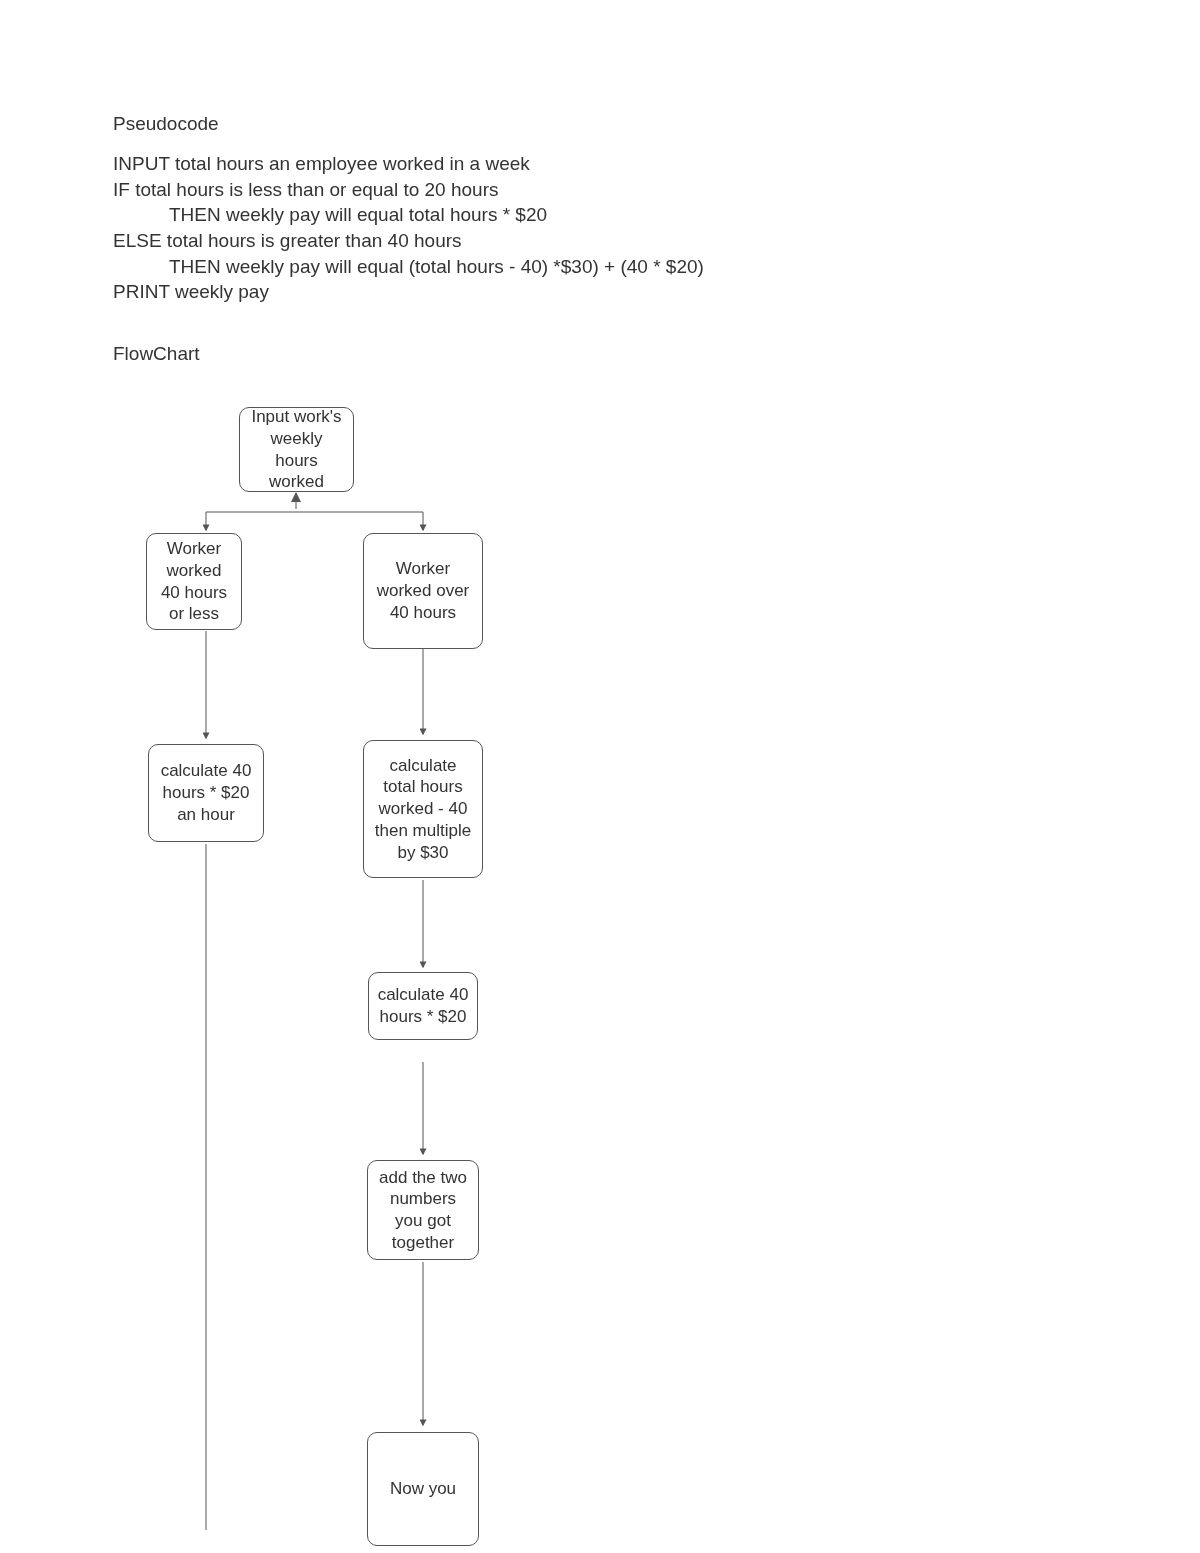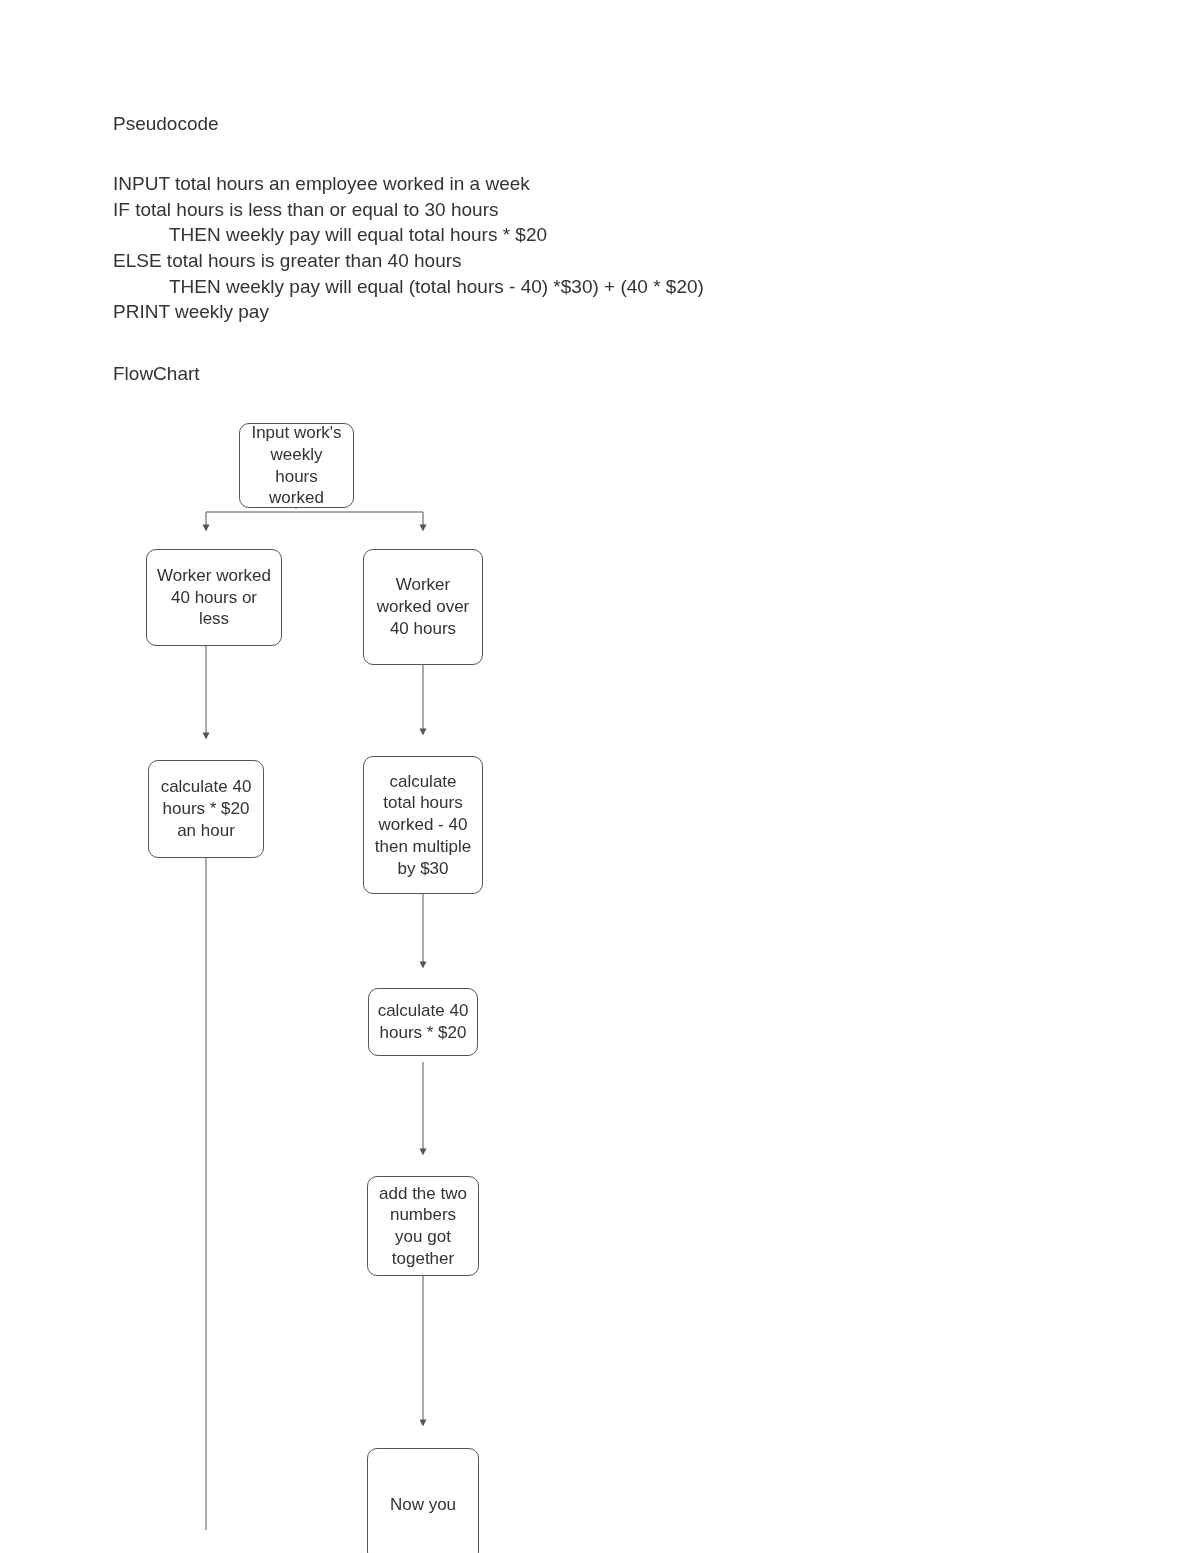--- a/index.html
+++ b/index.html
@@ -12,21 +12,21 @@
       position: relative;
     }
     .content {
       position: absolute;
       left: 113px;
       top: 113px;
     }
     .heading1 {
       font-size: 19px;
       color: #333;
-      margin-bottom: 36px;
+      margin-bottom: 16px;
     }
     .pseudo-line {
       font-size: 19px;
       color: #333;
       line-height: 1.35;
     }
     .indent {
       padding-left: 56px;
     }
     .heading2 {
@@ -48,38 +48,37 @@
       background: #fff;
       text-align: center;
       display: flex;
       align-items: center;
       justify-content: center;
       font-size: 17px;
       color: #333;
       line-height: 1.28;
       padding: 8px;
       box-sizing: border-box;
-      margin-top: 16px;
     }
     svg.connectors {
       position: absolute;
       left: 0;
       top: 0;
       width: 1200px;
       height: 1553px;
       pointer-events: none;
     }
   </style>
 </head>
 <body>
 
 <div class="content">
   <div class="heading1">Pseudocode</div>
   <div class="pseudo-line">INPUT total hours an employee worked in a week</div>
-  <div class="pseudo-line">IF total hours is less than or equal to 30 hours</div>
+  <div class="pseudo-line">IF total hours is less than or equal to 20 hours</div>
   <div class="pseudo-line indent">THEN weekly pay will equal total hours * $20</div>
   <div class="pseudo-line">ELSE total hours is greater than 40 hours</div>
   <div class="pseudo-line indent">THEN weekly pay will equal (total hours - 40) *$30) + (40 * $20)</div>
   <div class="pseudo-line">PRINT weekly pay</div>
   <div class="heading2">FlowChart</div>
 </div>
 
 <div class="flowchart">
 
   <svg class="connectors">
@@ -109,21 +108,21 @@
 
     <line x1="423" y1="1062" x2="423" y2="1154" stroke="#555" stroke-width="1" marker-end="url(#arrow)"></line>
 
     <line x1="423" y1="1262" x2="423" y2="1425" stroke="#555" stroke-width="1" marker-end="url(#arrow)"></line>
   </svg>
 
   <div class="box" style="left:239px; top:407px; width:115px; height:85px;">
     <span>Input work's weekly hours worked</span>
   </div>
 
-  <div class="box" style="left:146px; top:533px; width:136px; height:97px;">
+  <div class="box" style="left:146px; top:533px; width:96px; height:97px;">
     <span>Worker worked 40 hours or less</span>
   </div>
 
   <div class="box" style="left:363px; top:533px; width:120px; height:116px;">
     <span>Worker worked over 40 hours</span>
   </div>
 
   <div class="box" style="left:148px; top:744px; width:116px; height:98px;">
     <span>calculate 40 hours * $20 an hour</span>
   </div>

